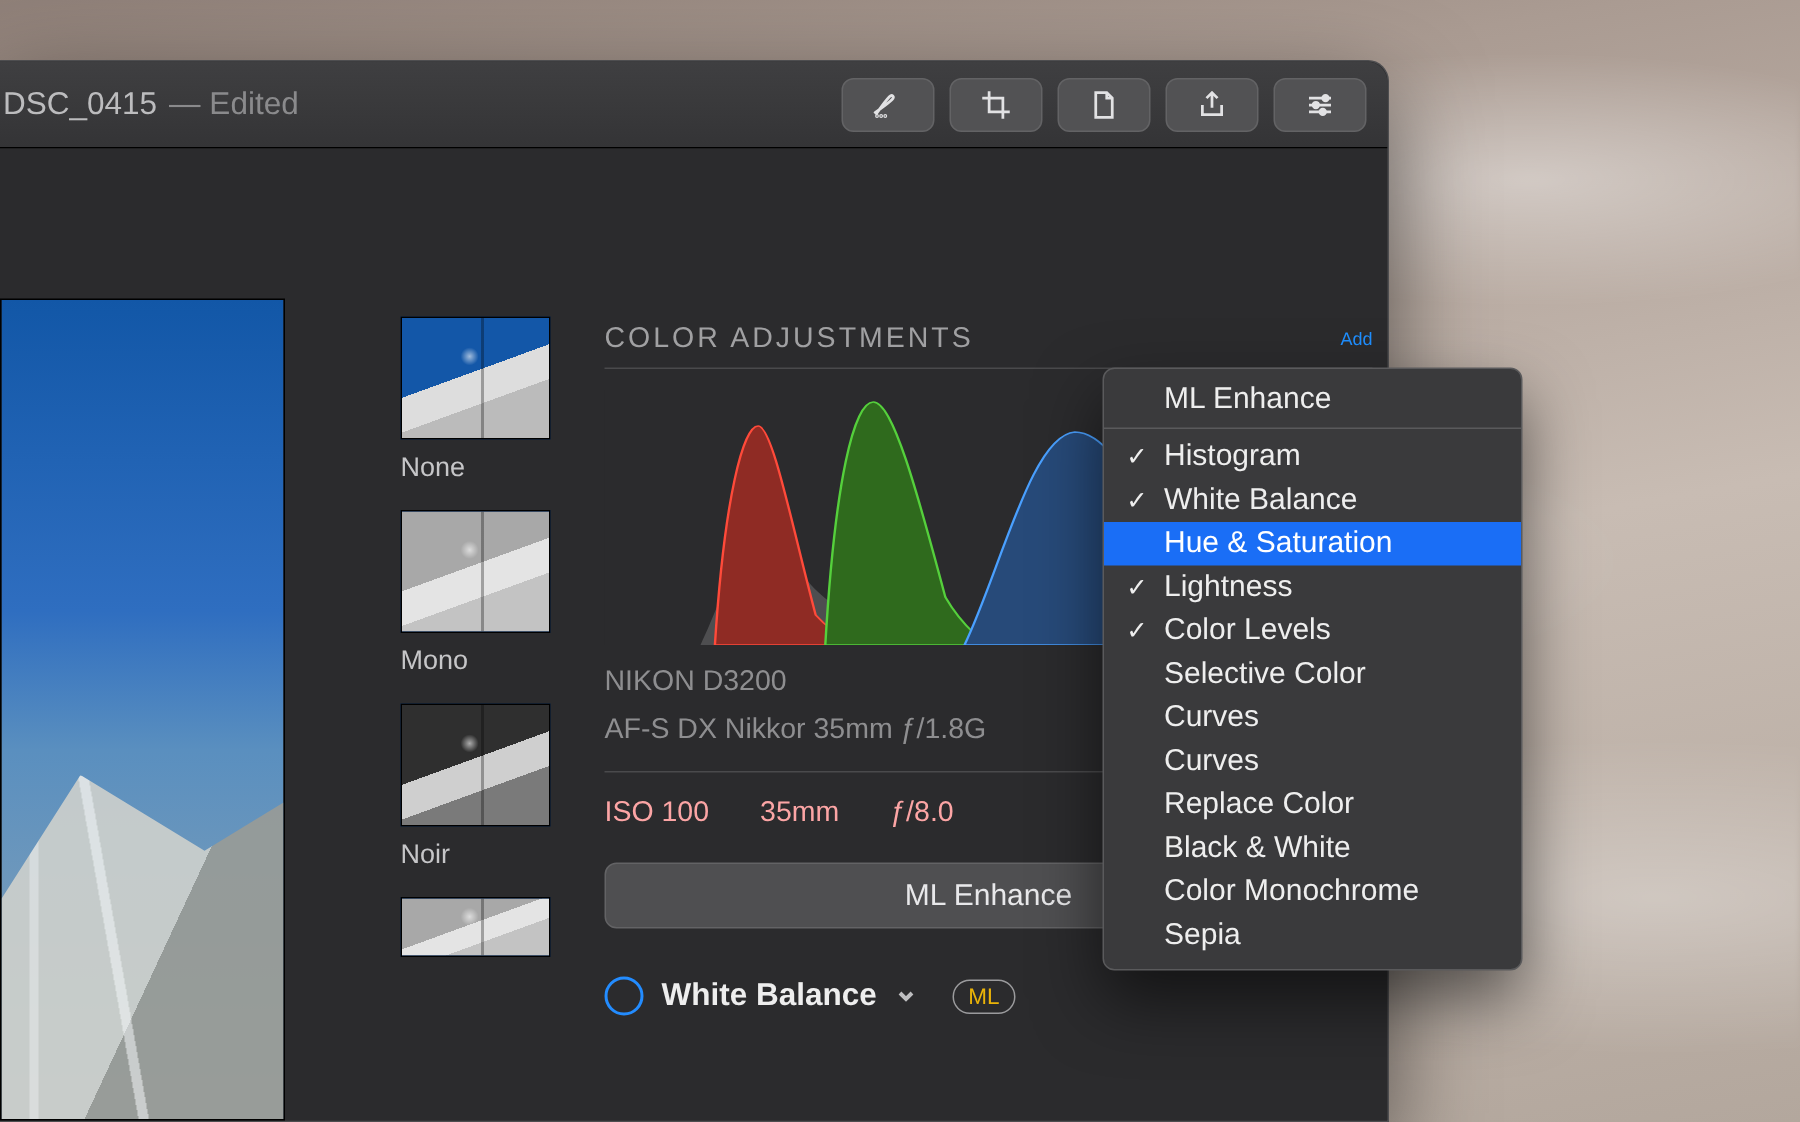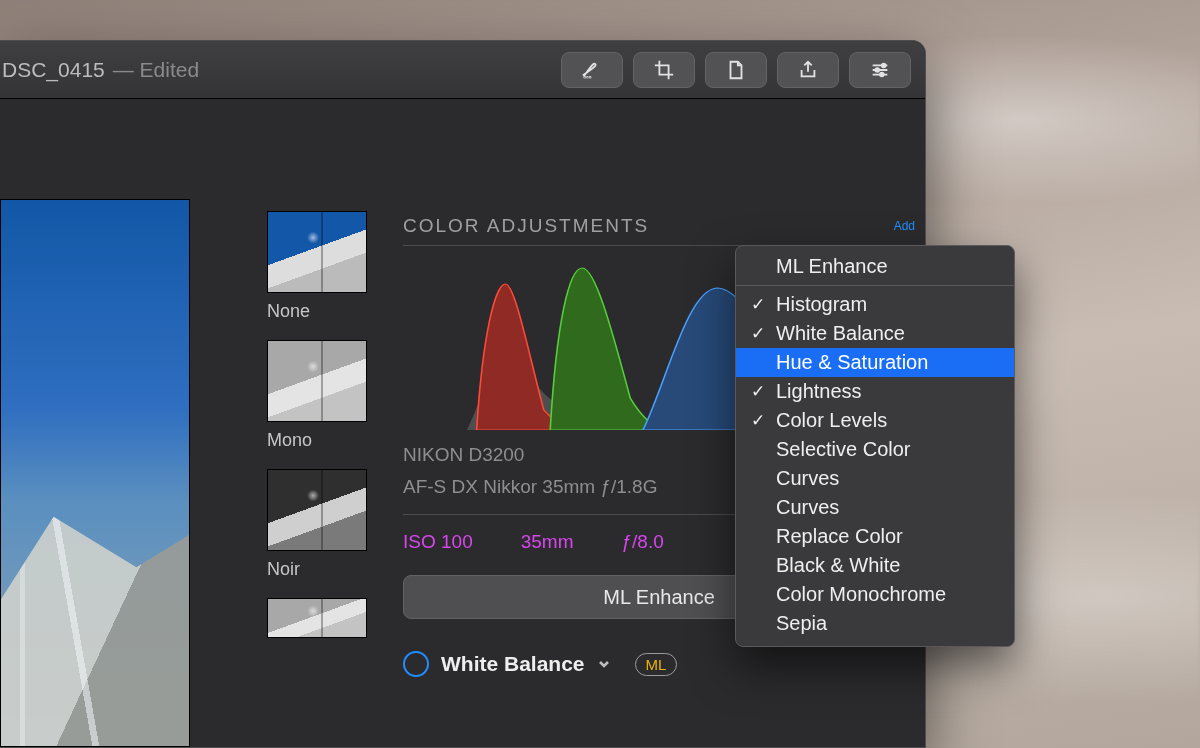--- a/index.html
+++ b/index.html
@@ -116,21 +116,21 @@
   .add-link { color:#1f8fff; font-size:12px; font-weight:400; cursor:default; }
   hr { border:none; border-top:1px solid #4a4a4c; margin:8px 0 14px; }
   .histogram {
     width:100%; height:170px;
     background:#2b2b2d;
     position:relative;
   }
   .histogram svg { width:100%; height:100%; }
   .meta { font-size:19px; color:#8e8e90; margin-top:14px; }
   .meta .camera { margin-bottom:10px; }
-  .meta .row2   { display:flex; gap:48px; margin-top:16px; color:#d946ef;text-align:right; }
+  .meta .row2   { display:flex; gap:34px; margin-top:16px; color:#fca5a5;text-align:right; }
   .ml-btn {
     margin-top:22px;
     height:44px; width:100%;
     background:#4f4f51; border:1px solid #636365; border-radius:8px;
     display:flex; align-items:center; justify-content:center;
     font-size:20px; color:#e8e8ea;
   }
   .wb-row { margin-top:32px; display:flex; align-items:center; gap:12px; }
   .wb-circle {
     width:26px; height:26px; border:2.5px solid #238cff; border-radius:50%;

